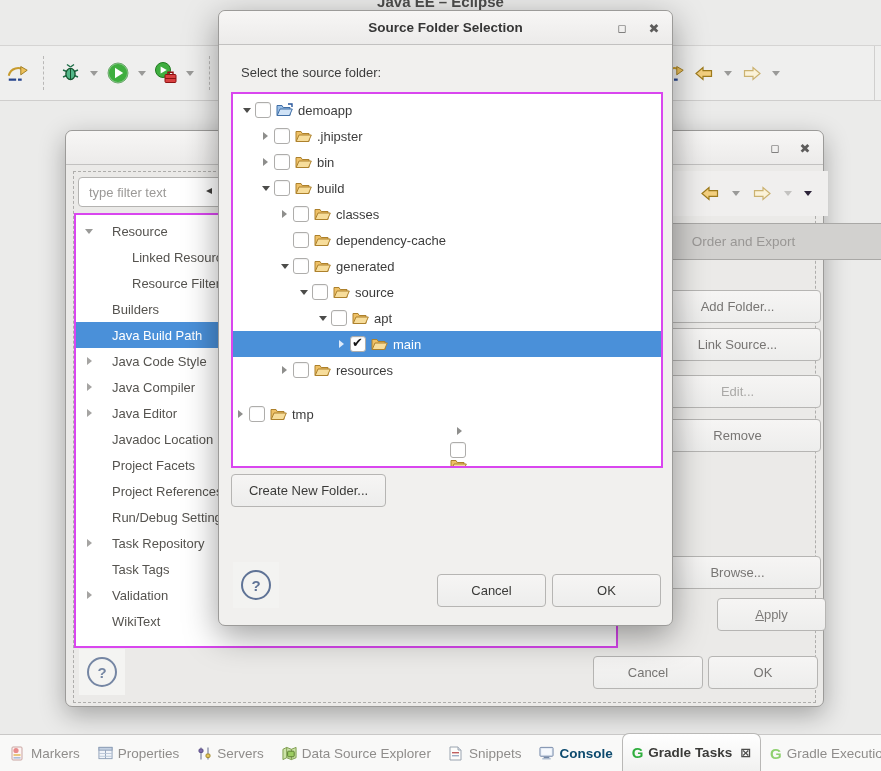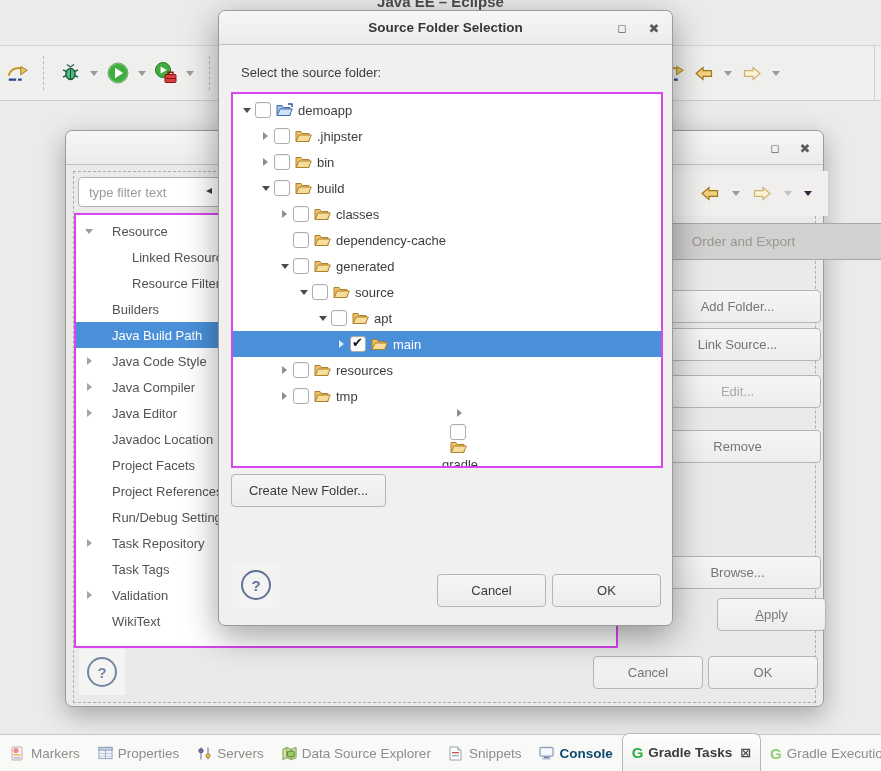--- a/index.html
+++ b/index.html
@@ -283,21 +283,21 @@
   <div id="side-buttons">
       <div class="btn muted" style="position: absolute; left: 588px; top: 159px; width: 165px; height: 31px;">
         <div>Add Folder...</div>
       </div>
       <div class="btn muted" style="position: absolute; left: 588px; top: 197px; width: 165px; height: 31px;">
         <div>Link Source...</div>
       </div>
       <div class="btn disabled" style="position: absolute; left: 588px; top: 244px; width: 165px; height: 31px;">
         <div>Edit...</div>
       </div>
-      <div class="btn muted" style="position: absolute; left: 588px; top: 299px; width: 165px; height: 31px;">
+      <div class="btn muted" style="position: absolute; left: 588px; top: 288px; width: 165px; height: 31px;">
         <div>Remove</div>
       </div>
     </div>
 
   <div class="btn muted" style="position:absolute;left:588px;top:425px;width:165px;height:31px;">
     <span>Browse...</span>
   </div>
   <div class="btn muted" style="position: absolute; left: 651px; top: 467px; width: 107px; height: 31px; color: rgb(124, 122, 120);" id="apply-btn"><u>A</u>pply</div>
 
   <div class="helpwrap" style="left:13px;top:518px;width:46px;height:46px;">
@@ -456,21 +456,21 @@
         </div>
         <div class="cb"></div>
         <div class="ficon">
           <svg xmlns="http://www.w3.org/2000/svg" width="17" height="14" viewBox="0 0 17 14">
       <path d="M1 2.5h5l1.2 2H14v8H1z" fill="#eec066" stroke="#ad812c" stroke-width="1"></path>
       <path d="M1.2 12.5L4 6h12.3l-2.8 6.5z" fill="#f7dd9b" stroke="#ad812c" stroke-width="1"></path>
           </svg>
         </div>
         <div class="lbl">resources</div>
       </div>
-      <div class="trow" style="padding-left: 44px;">
+      <div class="trow" style=" margin-top: 18px;">
         <div class="arr">
           <div class="tri-c"></div>
         </div>
         <div class="cb"></div>
         <div class="ficon">
           <svg xmlns="http://www.w3.org/2000/svg" width="17" height="14" viewBox="0 0 17 14">
       <path d="M1 2.5h5l1.2 2H14v8H1z" fill="#eec066" stroke="#ad812c" stroke-width="1"></path>
       <path d="M1.2 12.5L4 6h12.3l-2.8 6.5z" fill="#f7dd9b" stroke="#ad812c" stroke-width="1"></path>
           </svg>
         </div>

